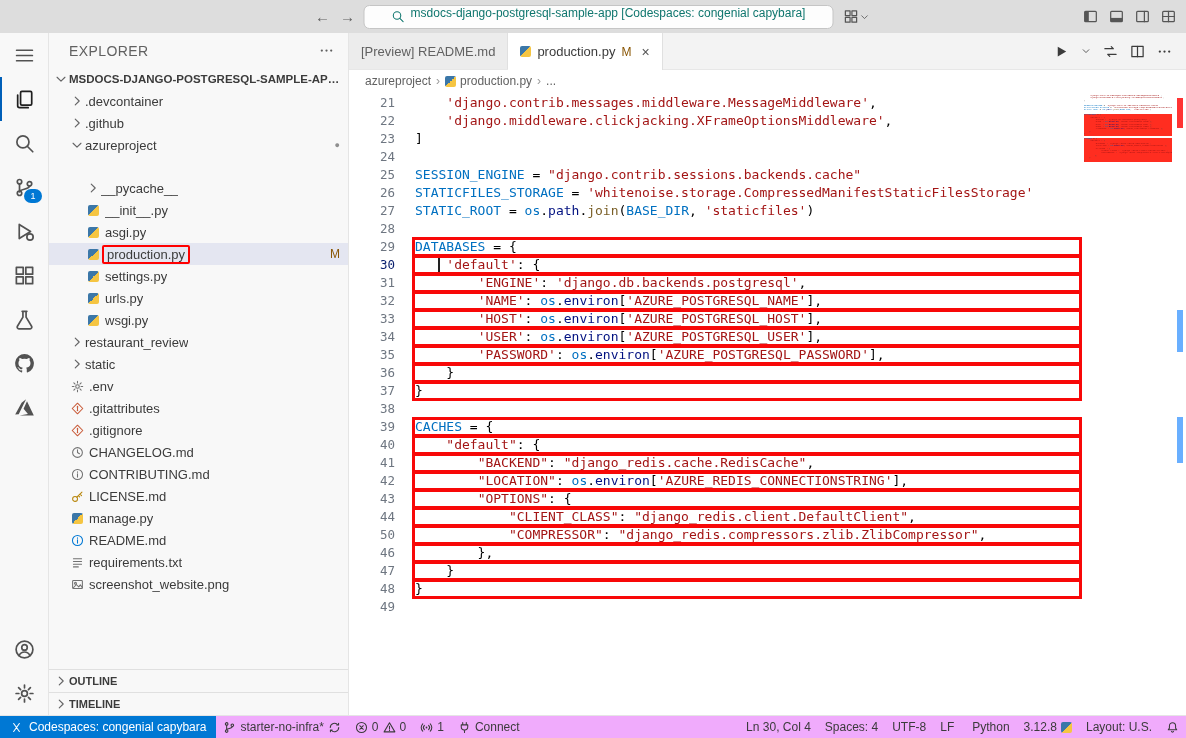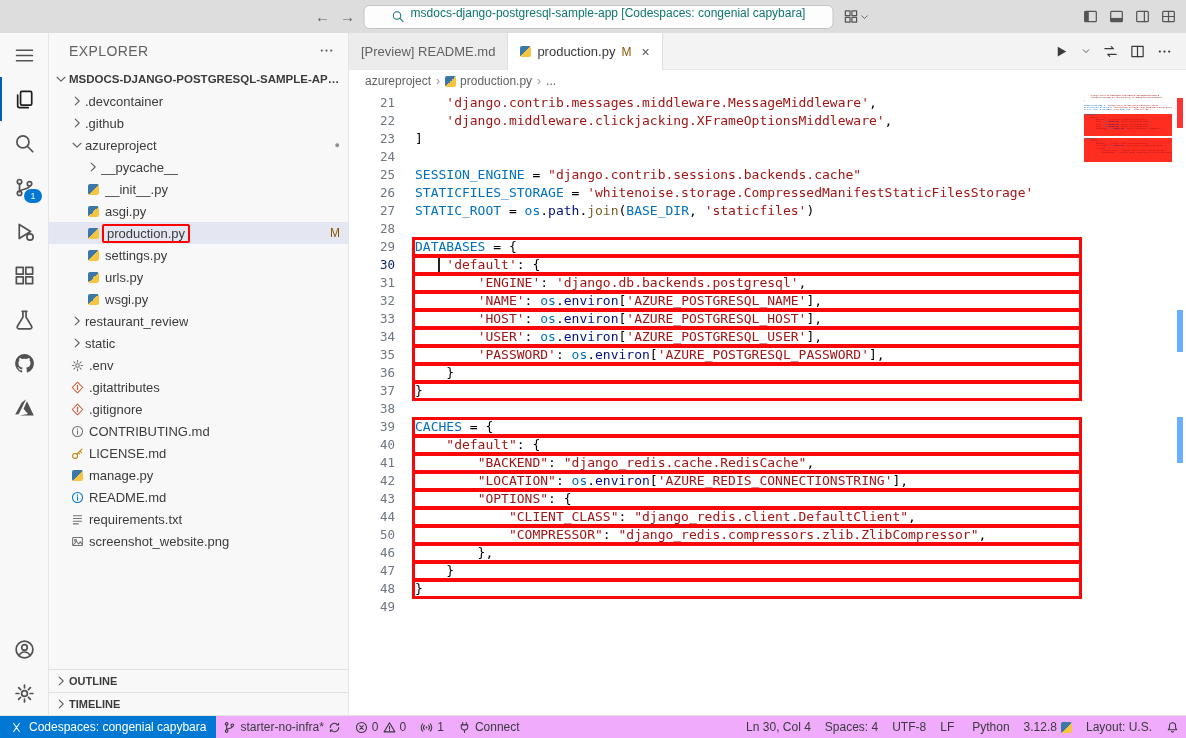--- a/index.html
+++ b/index.html
@@ -291,21 +291,21 @@
           </div>
           <div class="trow" style="padding-left: 20px;">
             <span class="chev">
               <svg viewBox="0 0 16 16" fill="none" stroke="currentColor" stroke-width="1.3" stroke-linecap="round" stroke-linejoin="round">
                 <path d="M3.5 6 8 10.5 12.5 6"></path>
               </svg>
             </span>
             <span class="tlabel">azureproject</span>
             <span class="mod-dot">●</span>
           </div>
-          <div class="trow" style="padding-left: 36px;">
+          <div class="trow" style="padding-left: 36px; margin-top: 21px;">
             <span class="chev">
               <svg viewBox="0 0 16 16" fill="none" stroke="currentColor" stroke-width="1.3" stroke-linecap="round" stroke-linejoin="round">
                 <path d="M6 3.5 10.5 8 6 12.5"></path>
               </svg>
             </span>
             <span class="tlabel">__pycache__</span>
           </div>
           <div class="trow" style="padding-left: 36px;">
             <span class="fic ficon-python">
               <span class="pyicon"></span>
@@ -382,20 +382,29 @@
           <div class="trow" style="padding-left: 20px;">
             <span class="fic ficon-git">
               <svg viewBox="0 0 16 16" fill="none" stroke="currentColor" stroke-width="1.3" stroke-linecap="round" stroke-linejoin="round">
                 <path d="M8 1.5 14.5 8 8 14.5 1.5 8z"></path>
                 <circle cx="8" cy="5.5" r=".9" fill="currentColor" stroke="none"></circle>
                 <circle cx="8" cy="10.5" r=".9" fill="currentColor" stroke="none"></circle>
                 <path d="M8 6.5v3"></path>
               </svg>
             </span>
             <span class="tlabel">.gitignore</span>
+          </div>
+          <div class="trow" style="padding-left: 20px;">
+            <span class="fic ficon-clock">
+              <svg viewBox="0 0 16 16" fill="none" stroke="currentColor" stroke-width="1.3" stroke-linecap="round" stroke-linejoin="round">
+                <circle cx="8" cy="8" r="6"></circle>
+                <path d="M8 4.5V8l2.4 1.6"></path>
+              </svg>
+            </span>
+            <span class="tlabel">CHANGELOG.md</span>
           </div>
           <div class="trow" style="padding-left: 20px;">
             <span class="fic ficon-info">
               <svg viewBox="0 0 16 16" fill="none" stroke="currentColor" stroke-width="1.3" stroke-linecap="round" stroke-linejoin="round">
                 <circle cx="8" cy="8" r="6.2"></circle>
                 <path d="M8 7.2v4M8 4.8v.3"></path>
               </svg>
             </span>
             <span class="tlabel">CONTRIBUTING.md</span>
           </div>

